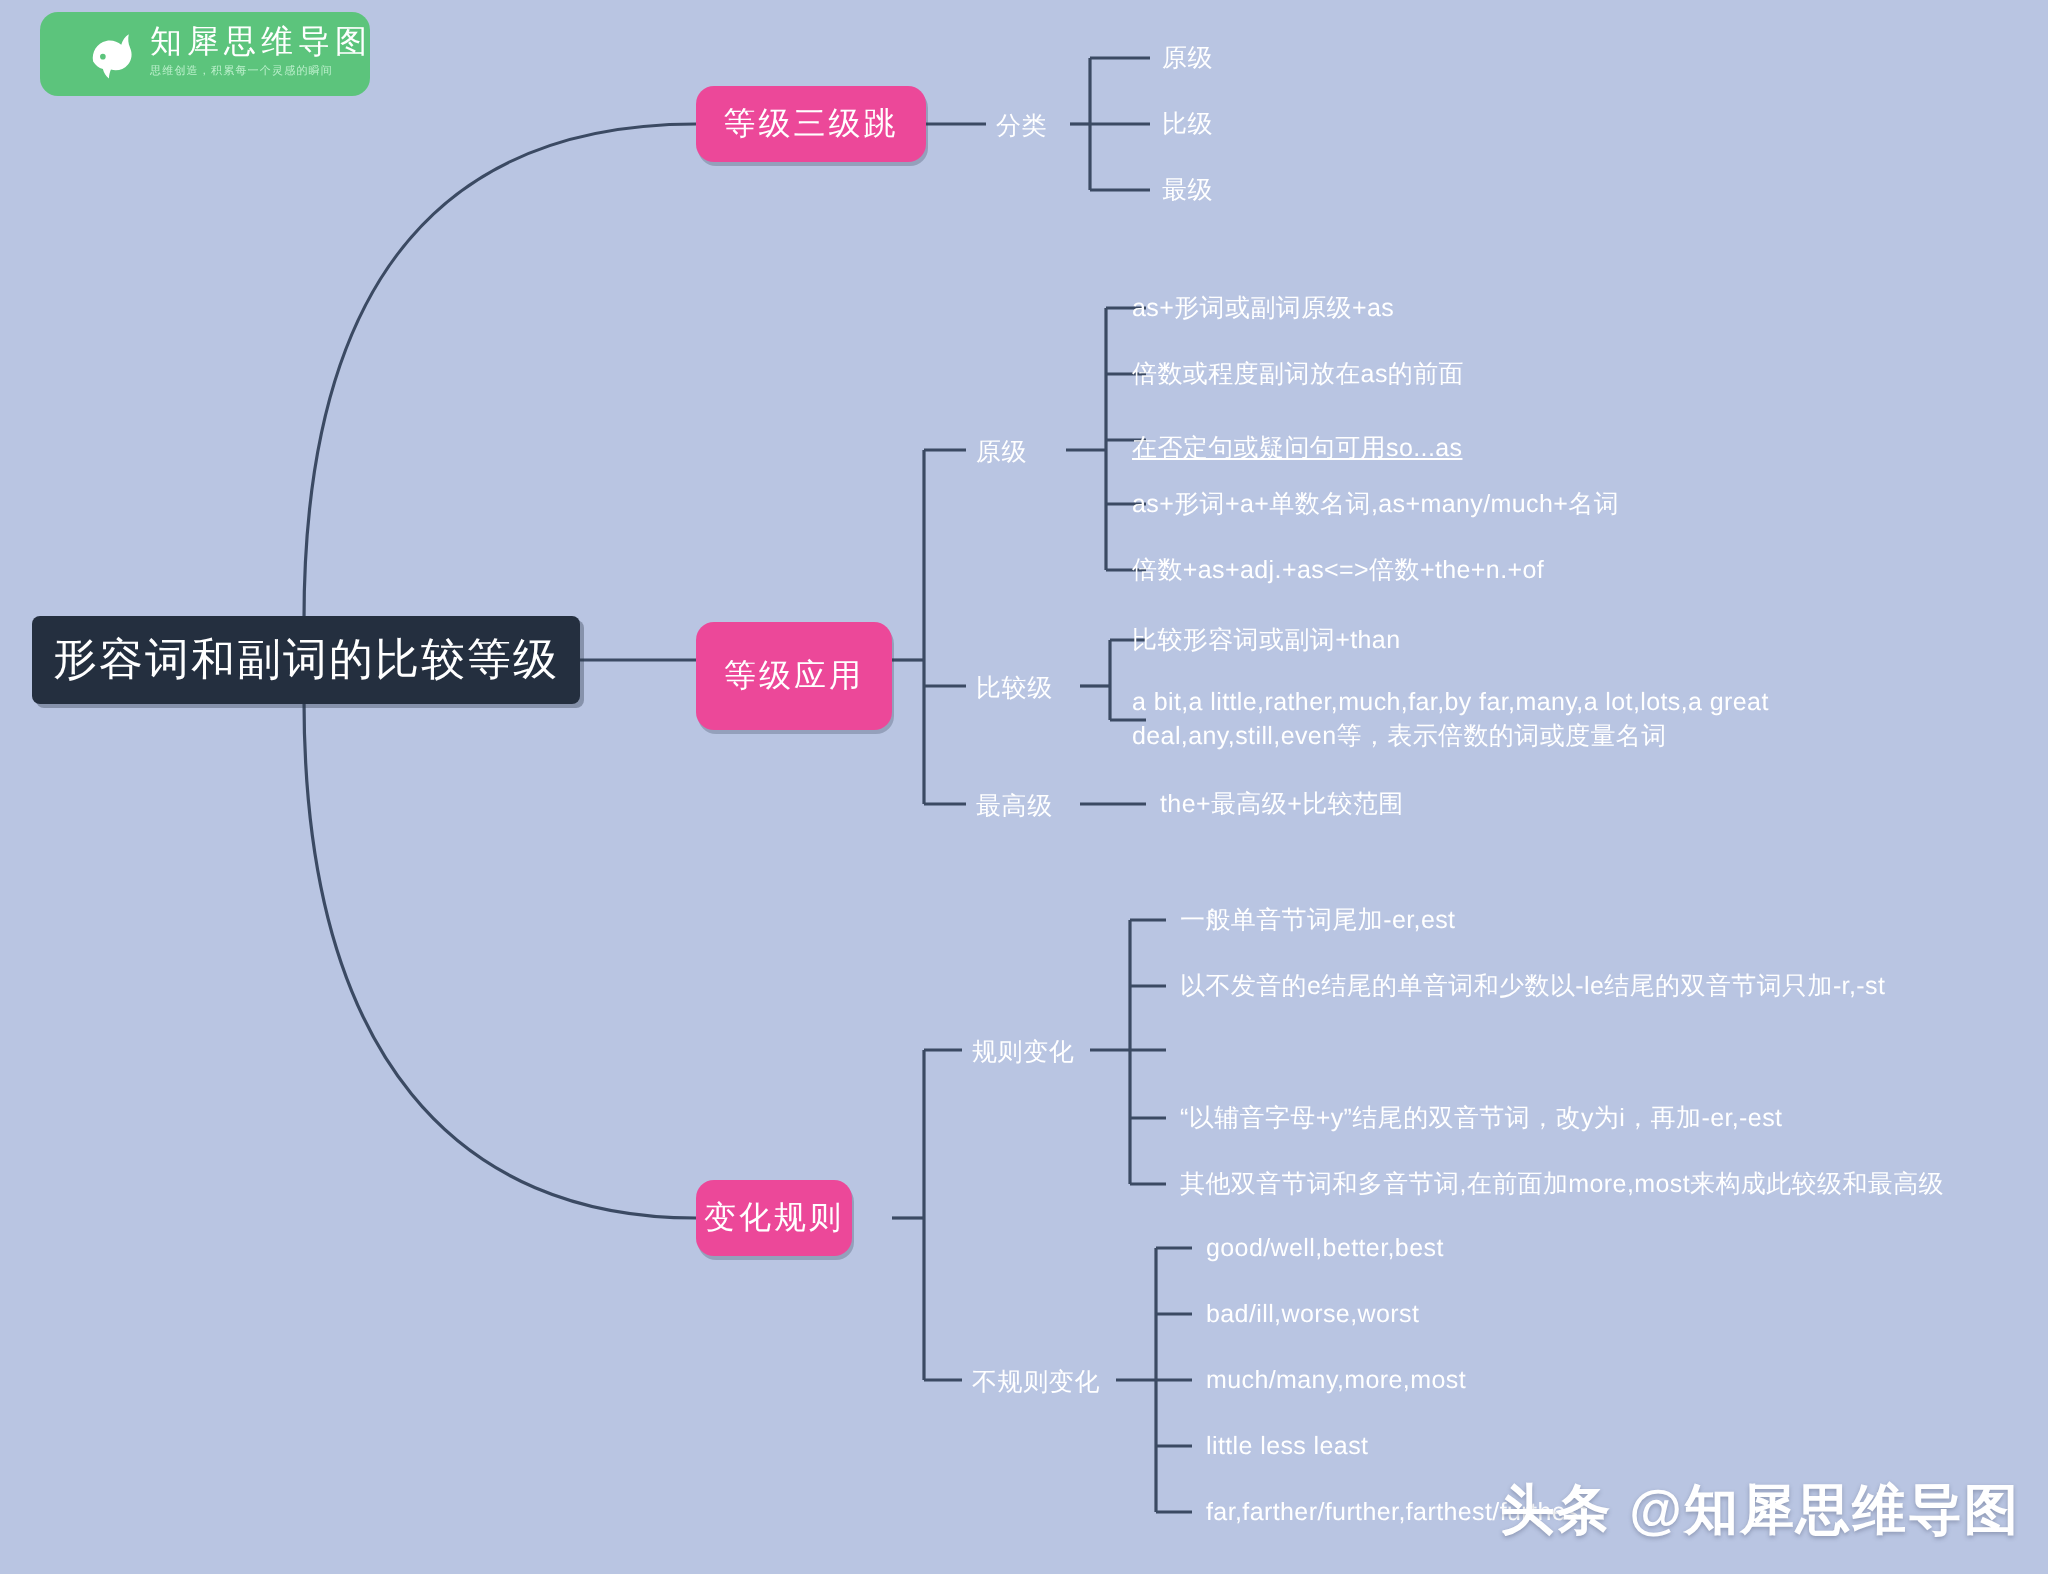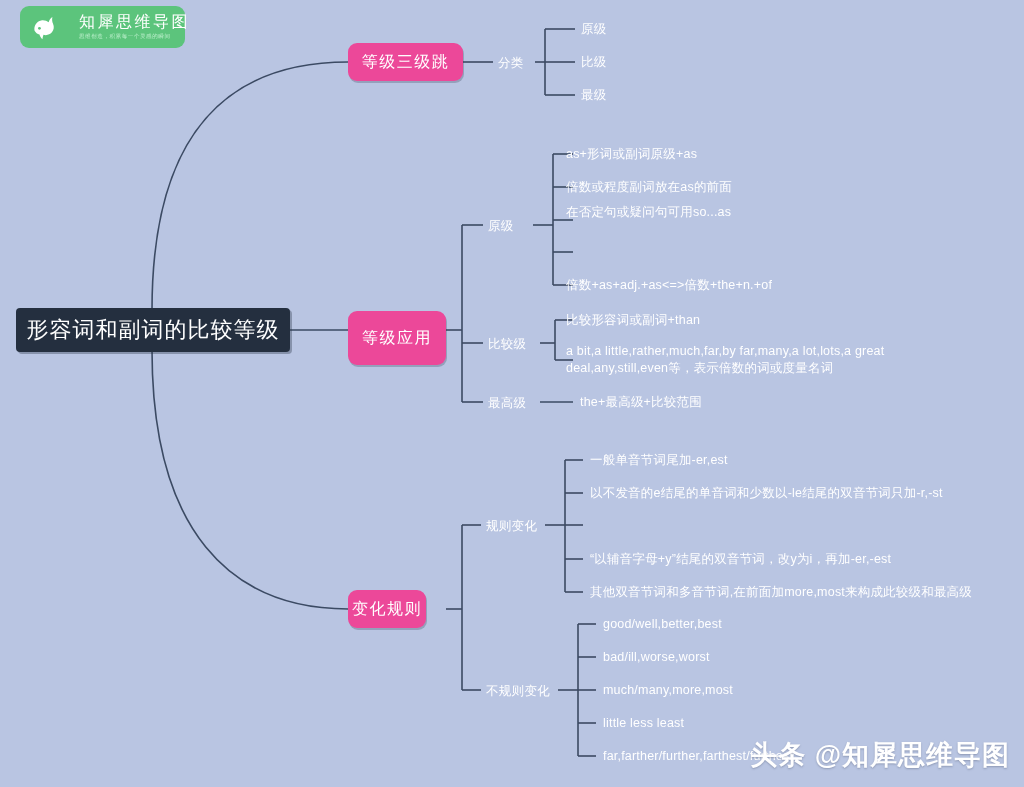--- a/index.html
+++ b/index.html
@@ -31,23 +31,22 @@
   .logo {
     position: absolute;
     left: 20px;
     top: 6px;
     width: 165px;
     height: 42px;
     background: #5cc47c;
     border-radius: 9px;
     display: flex;
     align-items: center;
-    padding-left: 8px;
+    padding-left: 20px;
     box-sizing: border-box;
-    gap: 16px;
   }
   .logo-mark {
     width: 30px;
     height: 30px;
     flex: 0 0 30px;
     margin-right: 5px;
   }
   .logo-texts {
     display: flex;
     flex-direction: column;
@@ -213,21 +212,22 @@
 
   <div class="leaf-label" style="left:581px; top:21px;">原级</div>
   <div class="leaf-label" style="left:581px; top:54px;">比级</div>
   <div class="leaf-label" style="left:581px; top:87px;">最级</div>
 
   <div class="node branch-node" style="left:348px; top:311px; width:98px; height:54px;">等级应用</div>
 
   <div class="sub-label" style="left:488px; top:218px;">原级</div>
   <div class="leaf-label" style="left:566px; top:146px;">as+形词或副词原级+as</div>
   <div class="leaf-label" style="left:566px; top:179px;">倍数或程度副词放在as的前面</div>
-  <div class="leaf-label" style="left:566px; top:204px;">在否定句或疑问句可用so...as</div>
+  <div class="leaf-label" style="left:566px; top:216px;text-decoration:underline;">在否定句或疑问句可用so...as</div>
+  <div class="leaf-label" style="left:566px; top:244px;">as+形词+a+单数名词,as+many/much+名词</div>
   <div class="leaf-label" style="left:566px; top:277px;">倍数+as+adj.+as&lt;=&gt;倍数+the+n.+of</div>
 
   <div class="sub-label" style="left:488px; top:336px;">比较级</div>
   <div class="leaf-label" style="left:566px; top:312px;">比较形容词或副词+than</div>
   <div class="leaf-label wrap" style="left:566px; top:343px;">a bit,a little,rather,much,far,by far,many,a lot,lots,a great deal,any,still,even等，表示倍数的词或度量名词</div>
 
   <div class="sub-label" style="left:488px; top:395px;">最高级</div>
   <div class="leaf-label" style="left:580px; top:394px;">the+最高级+比较范围</div>
 
   <div class="node branch-node" style="left:348px; top:590px; width:78px; height:38px;">变化规则</div>

